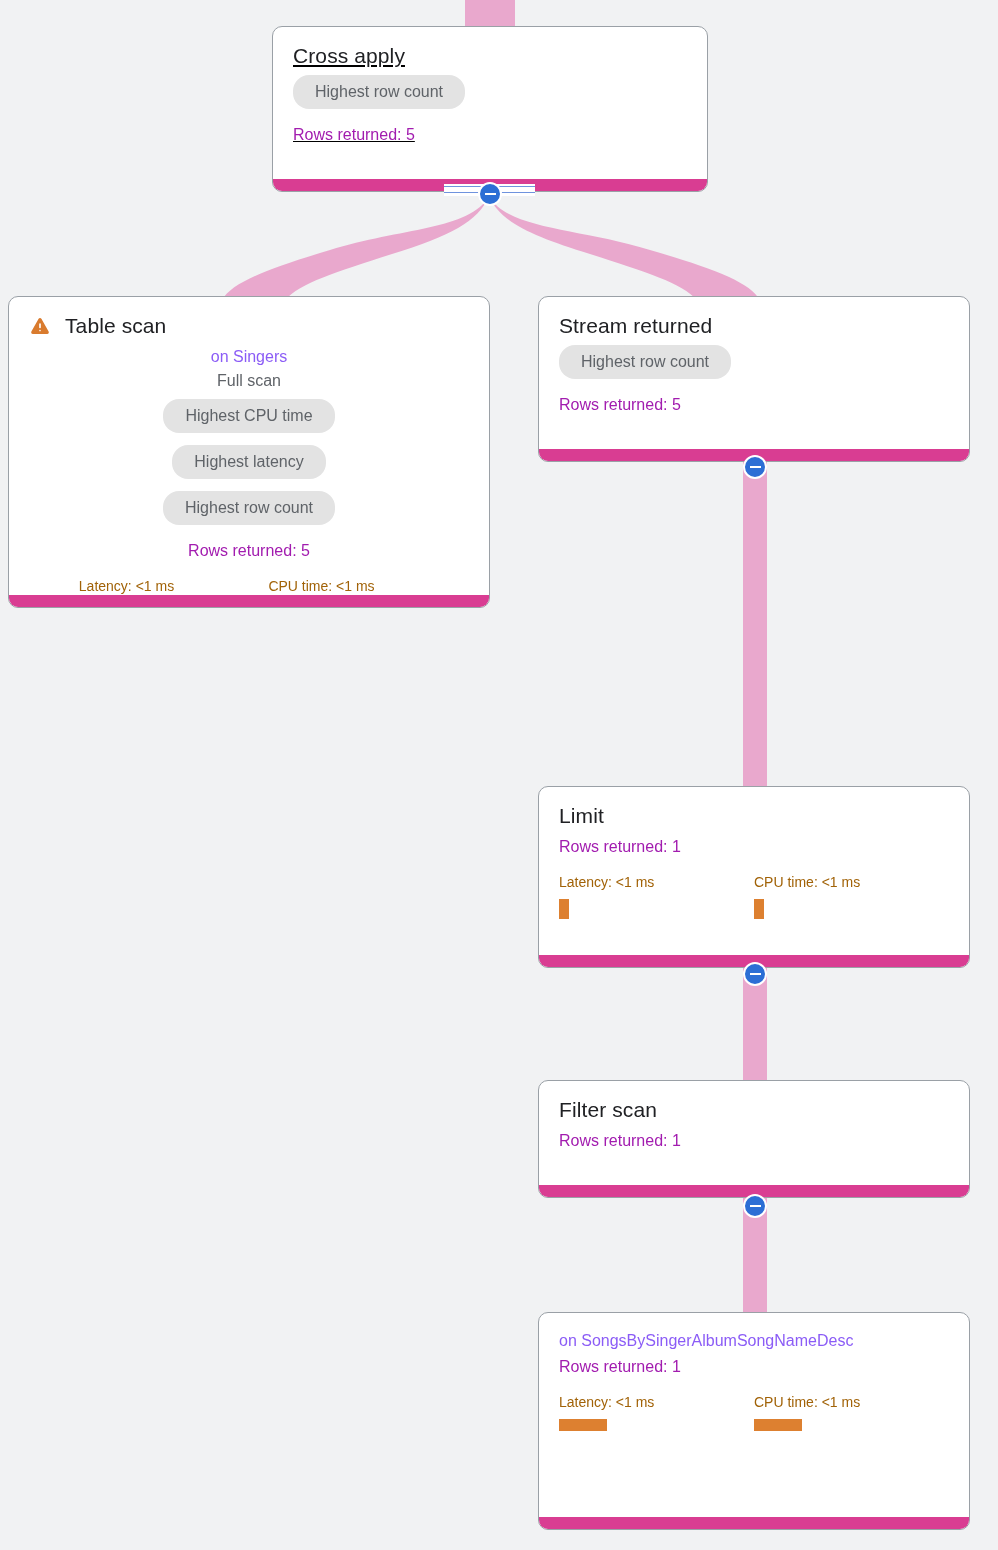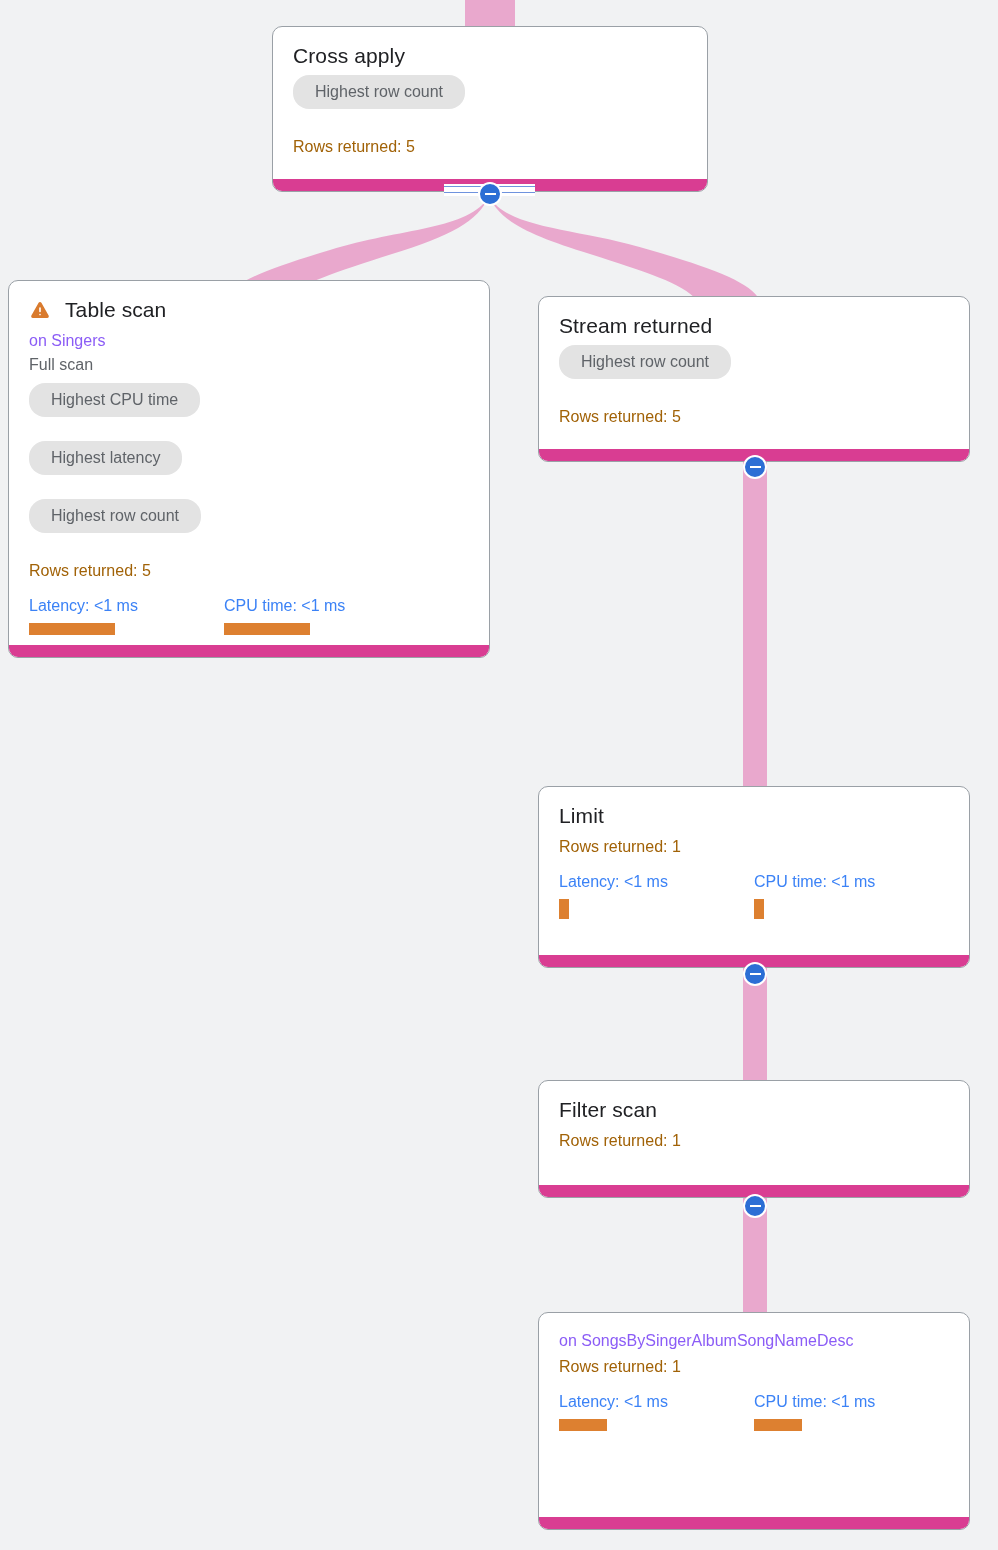--- a/index.html
+++ b/index.html
@@ -82,41 +82,41 @@
     margin: 6px 0 2px 0;
   }
   .chip {
     display: inline-block;
     background: #e3e3e3;
     color: #5f6368;
     font-size: 16px;
     line-height: 20px;
     border-radius: 16px;
     padding: 7px 22px;
-    margin-bottom: 24px;
+    margin-bottom: 12px;
   }
   .chip-wrap { display: block; }
 
   .rows-line {
     font-size: 16px;
-    color: #a16207;
+    color: #a21caf;
     line-height: 24px;
     margin-top: 2px;
   }
 
   .metrics {
     display: flex;
     margin-top: 12px;
   }
   .metric {
     width: 195px;
   }
   .metric-label {
-    font-size: 16px;
-    color: #3b82f6;
+    font-size: 14px;
+    color: #a16207;
     line-height: 22px;
     white-space: nowrap;
   }
   .metric-bar {
     height: 12px;
     background: #dd8030;
     margin-top: 6px;
   }
 
   
@@ -181,37 +181,37 @@
     <rect x="743" y="458" width="24" height="332" fill="#e9a8cd"></rect>
 
     <rect x="743" y="962" width="24" height="122" fill="#e9a8cd"></rect>
 
     <rect x="743" y="1192" width="24" height="122" fill="#e9a8cd"></rect>
   </svg>
 
   <div class="rail" style="left:444px; top:184px; width:46px;"></div>
   <div class="rail" style="left:489px; top:184px; width:46px;"></div>
 
-  <div class="node" style="left:272px; top:26px; width:436px; height:166px;">
+  <div class="node" style="left:272px; top:26px; width:436px; height:166px;text-decoration:underline;">
     <div class="node-body">
       <div class="title-row">
         <div class="node-title">Cross apply</div>
       </div>
       <div class="chips">
         <span class="chip-wrap">
           <span class="chip">Highest row count</span>
         </span>
       </div>
       <div class="rows-line">Rows returned: 5</div>
     </div>
     <div class="node-footer"></div>
   </div>
   <div class="collapse-btn" style="left:478px; top:182px;"></div>
 
-  <div class="node" style="left:8px; top:280px; width:482px; height:378px;">
+  <div class="node" style="left:8px; top:296px; width:482px; height:312px;text-align:center;">
     <div class="node-body">
       <div class="title-row">
         <svg class="warn-icon" viewBox="0 0 24 24">
           <path fill="#d97b2e" d="M12 3.2c-.62 0-1.2.33-1.52.87L2.6 18.1c-.31.53-.31 1.2 0 1.73.31.54.89.87 1.51.87h15.78c.62 0 1.2-.33 1.51-.87.31-.53.31-1.2 0-1.73L13.52 4.07A1.76 1.76 0 0 0 12 3.2z"></path>
           <rect x="11.1" y="9" width="1.8" height="5.4" rx="0.9" fill="#ffffff"></rect>
           <rect x="11.1" y="16" width="1.8" height="1.9" rx="0.9" fill="#ffffff"></rect>
         </svg>
         <div class="node-title">Table scan</div>
       </div>
       <div class="sub-line">on Singers</div>

